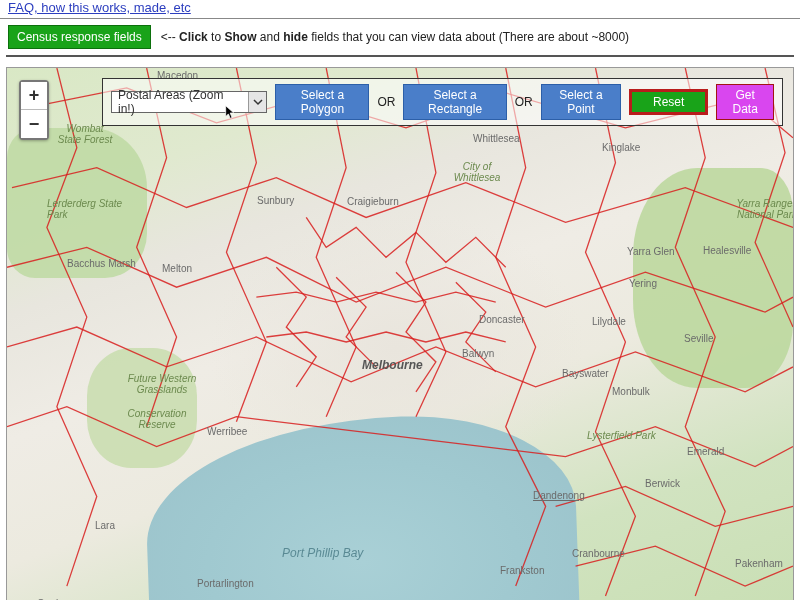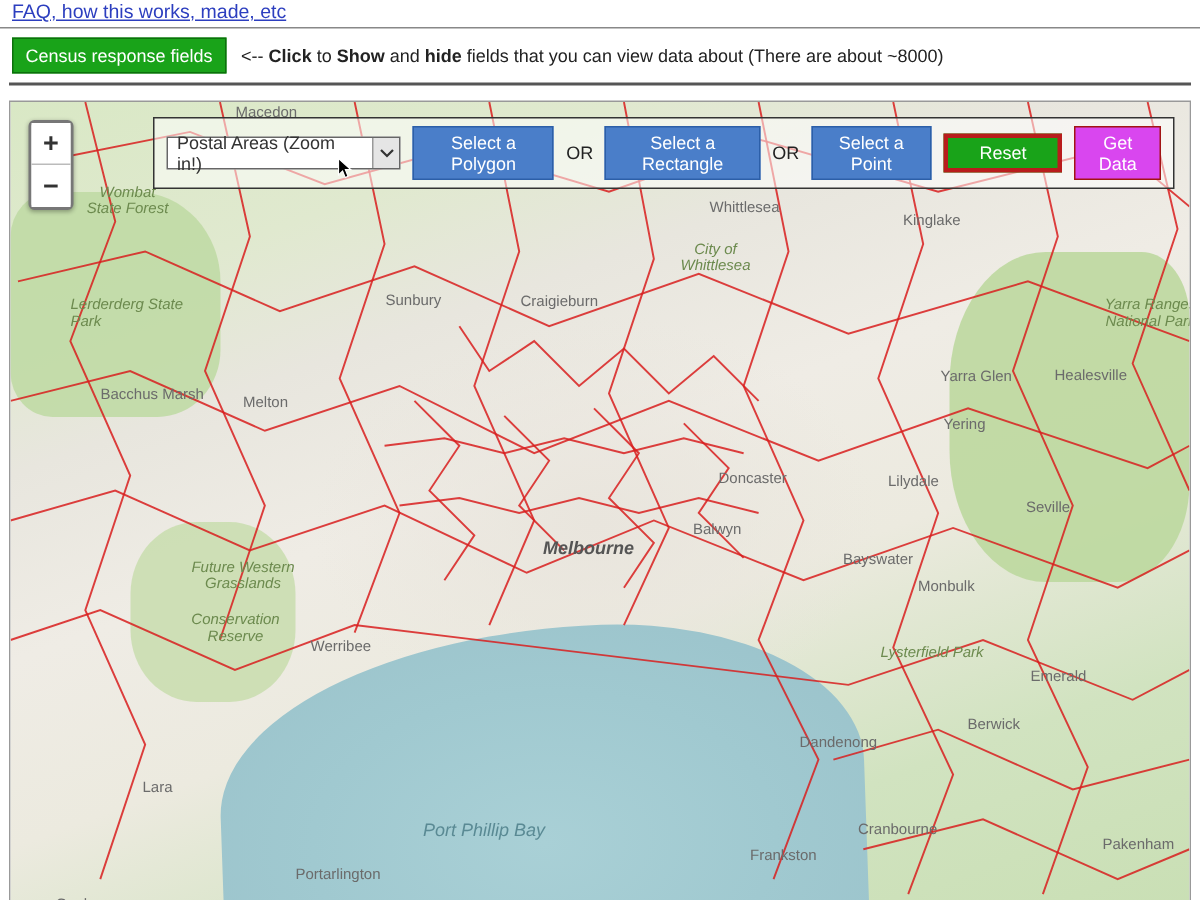--- a/index.html
+++ b/index.html
@@ -123,21 +123,21 @@
   <div class="maplabel" style="left:620px; top:178px;">Yarra Glen</div>
   <div class="maplabel" style="left:696px; top:177px;">Healesville</div>
   <div class="maplabel" style="left:622px; top:210px;">Yering</div>
   <div class="maplabel" style="left:585px; top:248px;">Lilydale</div>
   <div class="maplabel" style="left:677px; top:265px;">Seville</div>
   <div class="maplabel" style="left:605px; top:318px;">Monbulk</div>
   <div class="maplabel" style="left:680px; top:378px;">Emerald</div>
   <div class="maplabel" style="left:610px; top:410px;padding-left:28px;">Berwick</div>
   <div class="maplabel" style="left:565px; top:480px;">Cranbourne</div>
   <div class="maplabel" style="left:728px; top:490px;">Pakenham</div>
-  <div class="maplabel" style="left:526px; top:422px;">Dandenong</div>
+  <div class="maplabel" style="left:526px; top:422px;text-decoration:underline;">Dandenong</div>
   <div class="maplabel" style="left:493px; top:497px;">Frankston</div>
   <div class="maplabel big" style="left:355px; top:290px; font-weight:bold;">Melbourne</div>
   <div class="maplabel" style="left:200px; top:358px;">Werribee</div>
   <div class="maplabel park" style="left:115px; top:305px; width:80px; white-space:normal; text-align:center;">Future Western Grasslands</div>
   <div class="maplabel park" style="left:110px; top:340px; width:80px; white-space:normal; text-align:center;">Conservation Reserve</div>
   <div class="maplabel" style="left:88px; top:452px;">Lara</div>
   <div class="maplabel" style="left:30px; top:530px;">Geelong</div>
   <div class="maplabel" style="left:190px; top:510px;">Portarlington</div>
   <div class="maplabel big" style="left:275px; top:478px; color:#5a8a94;">Port Phillip Bay</div>
   <div class="maplabel" style="left:472px; top:246px;">Doncaster</div>

